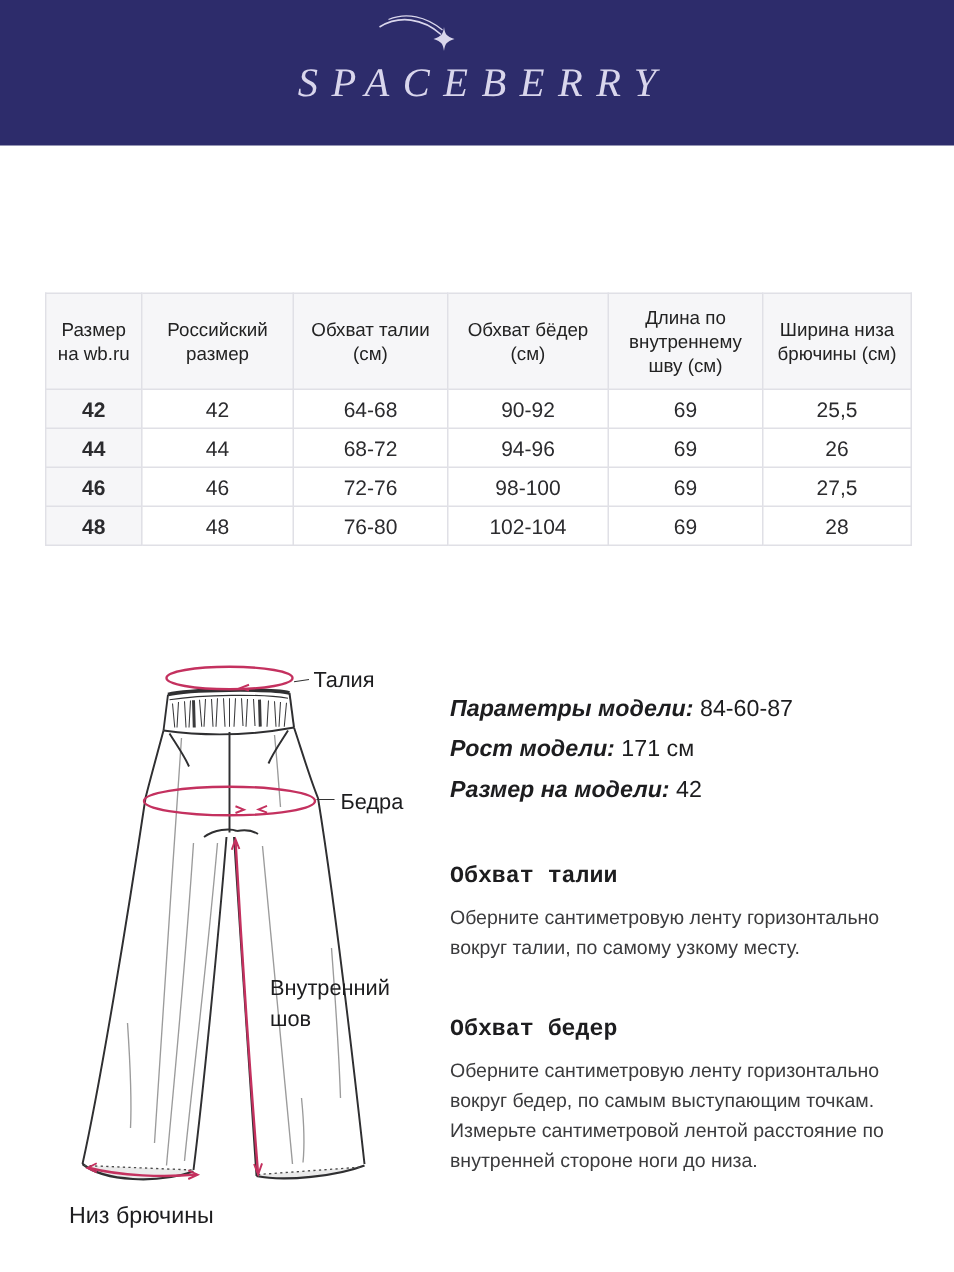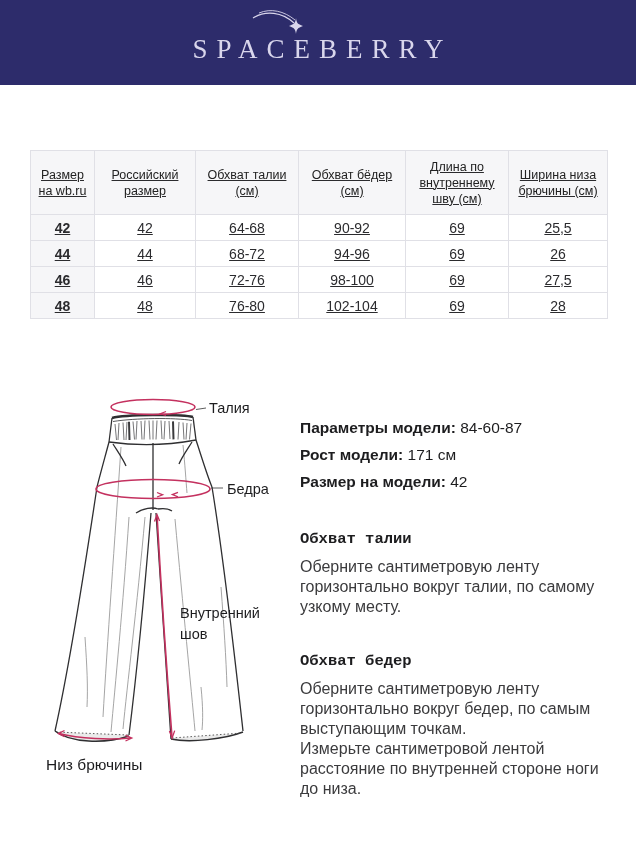--- a/index.html
+++ b/index.html
@@ -9,34 +9,34 @@
     --border:#e0e0e6;
     --cellbg:#f6f6f8;
     --ink:#1d1d1f;
   }
   *{box-sizing:border-box;}
   html,body{margin:0;padding:0;background:#fff;}
   body{font-family:"Liberation Sans",sans-serif;color:var(--ink);}
   .page{position:relative;width:636px;height:848px;background:#fff;overflow:hidden;}
 
   
-  .hdr{position:relative;width:100%;height:85px;background:var(--navy);}
+  .hdr{position:relative;width:100%;height:97px;background:var(--navy);font-style:italic;}
   .logo-wrap{position:relative;width:100%;height:100%;display:flex;align-items:center;justify-content:center;}
   .logo-text{
     font-family:"Liberation Serif",serif;
     font-size:27px;letter-spacing:9px;color:var(--logo);
     padding-top:14px;padding-left:9px;
   }
   .comet{position:absolute;left:calc(50% - 66px);top:9px;}
 
   
   table.size{
     border-collapse:collapse;table-layout:fixed;
-    margin:65px 0 0 30px;width:577px;
-    font-size:14px;color:#2b2b2e;text-decoration:underline;
+    margin:98px 0 0 30px;width:577px;
+    font-size:14px;color:#2b2b2e;
   }
   table.size th,table.size td{
     border:1px solid var(--border);
     text-align:center;vertical-align:middle;
     padding:2px 5px;
   }
   table.size thead tr{height:64px;}
   table.size th{
     background:var(--cellbg);
     font-weight:normal;font-size:12.5px;line-height:16px;color:#222;
@@ -45,23 +45,23 @@
   table.size td.first{background:var(--cellbg);font-weight:bold;}
 
   
   .bottom{position:relative;width:100%;height:433px;margin-top:68px;}
   svg.pants{position:absolute;left:25px;top:0;}
   svg.pants text{font-family:"Liberation Sans",sans-serif;fill:#1d1d1f;}
   .lab{font-size:14.5px;}
 
   .info-col{position:absolute;left:300px;top:27px;width:315px;}
   .model-params p{margin:0;font-size:15.5px;line-height:27px;}
-  .model-params .lbl{font-weight:bold;}
+  .model-params .lbl{font-weight:bold;font-style:italic;}
   .sections h3{margin:35px 0 9px 0;font-size:15.5px;font-weight:bold;font-family:Liberation Mono, monospace;}
-  .sections p{margin:0;font-size:16px;line-height:20px;color:#3b3b3d;max-width:305px;}
+  .sections p{margin:0;font-size:13px;line-height:20px;color:#3b3b3d;max-width:305px;}
 </style>
 </head>
 <body>
 
 <div class="page">
 
   <div class="hdr">
     <div class="logo-wrap">
       <svg class="comet" width="54" height="26" viewBox="0 0 54 26">
         <path d="M1 9 C 14 1, 30 3, 42 14" stroke="#d9d6ec" stroke-width="1.1" fill="none"></path>

